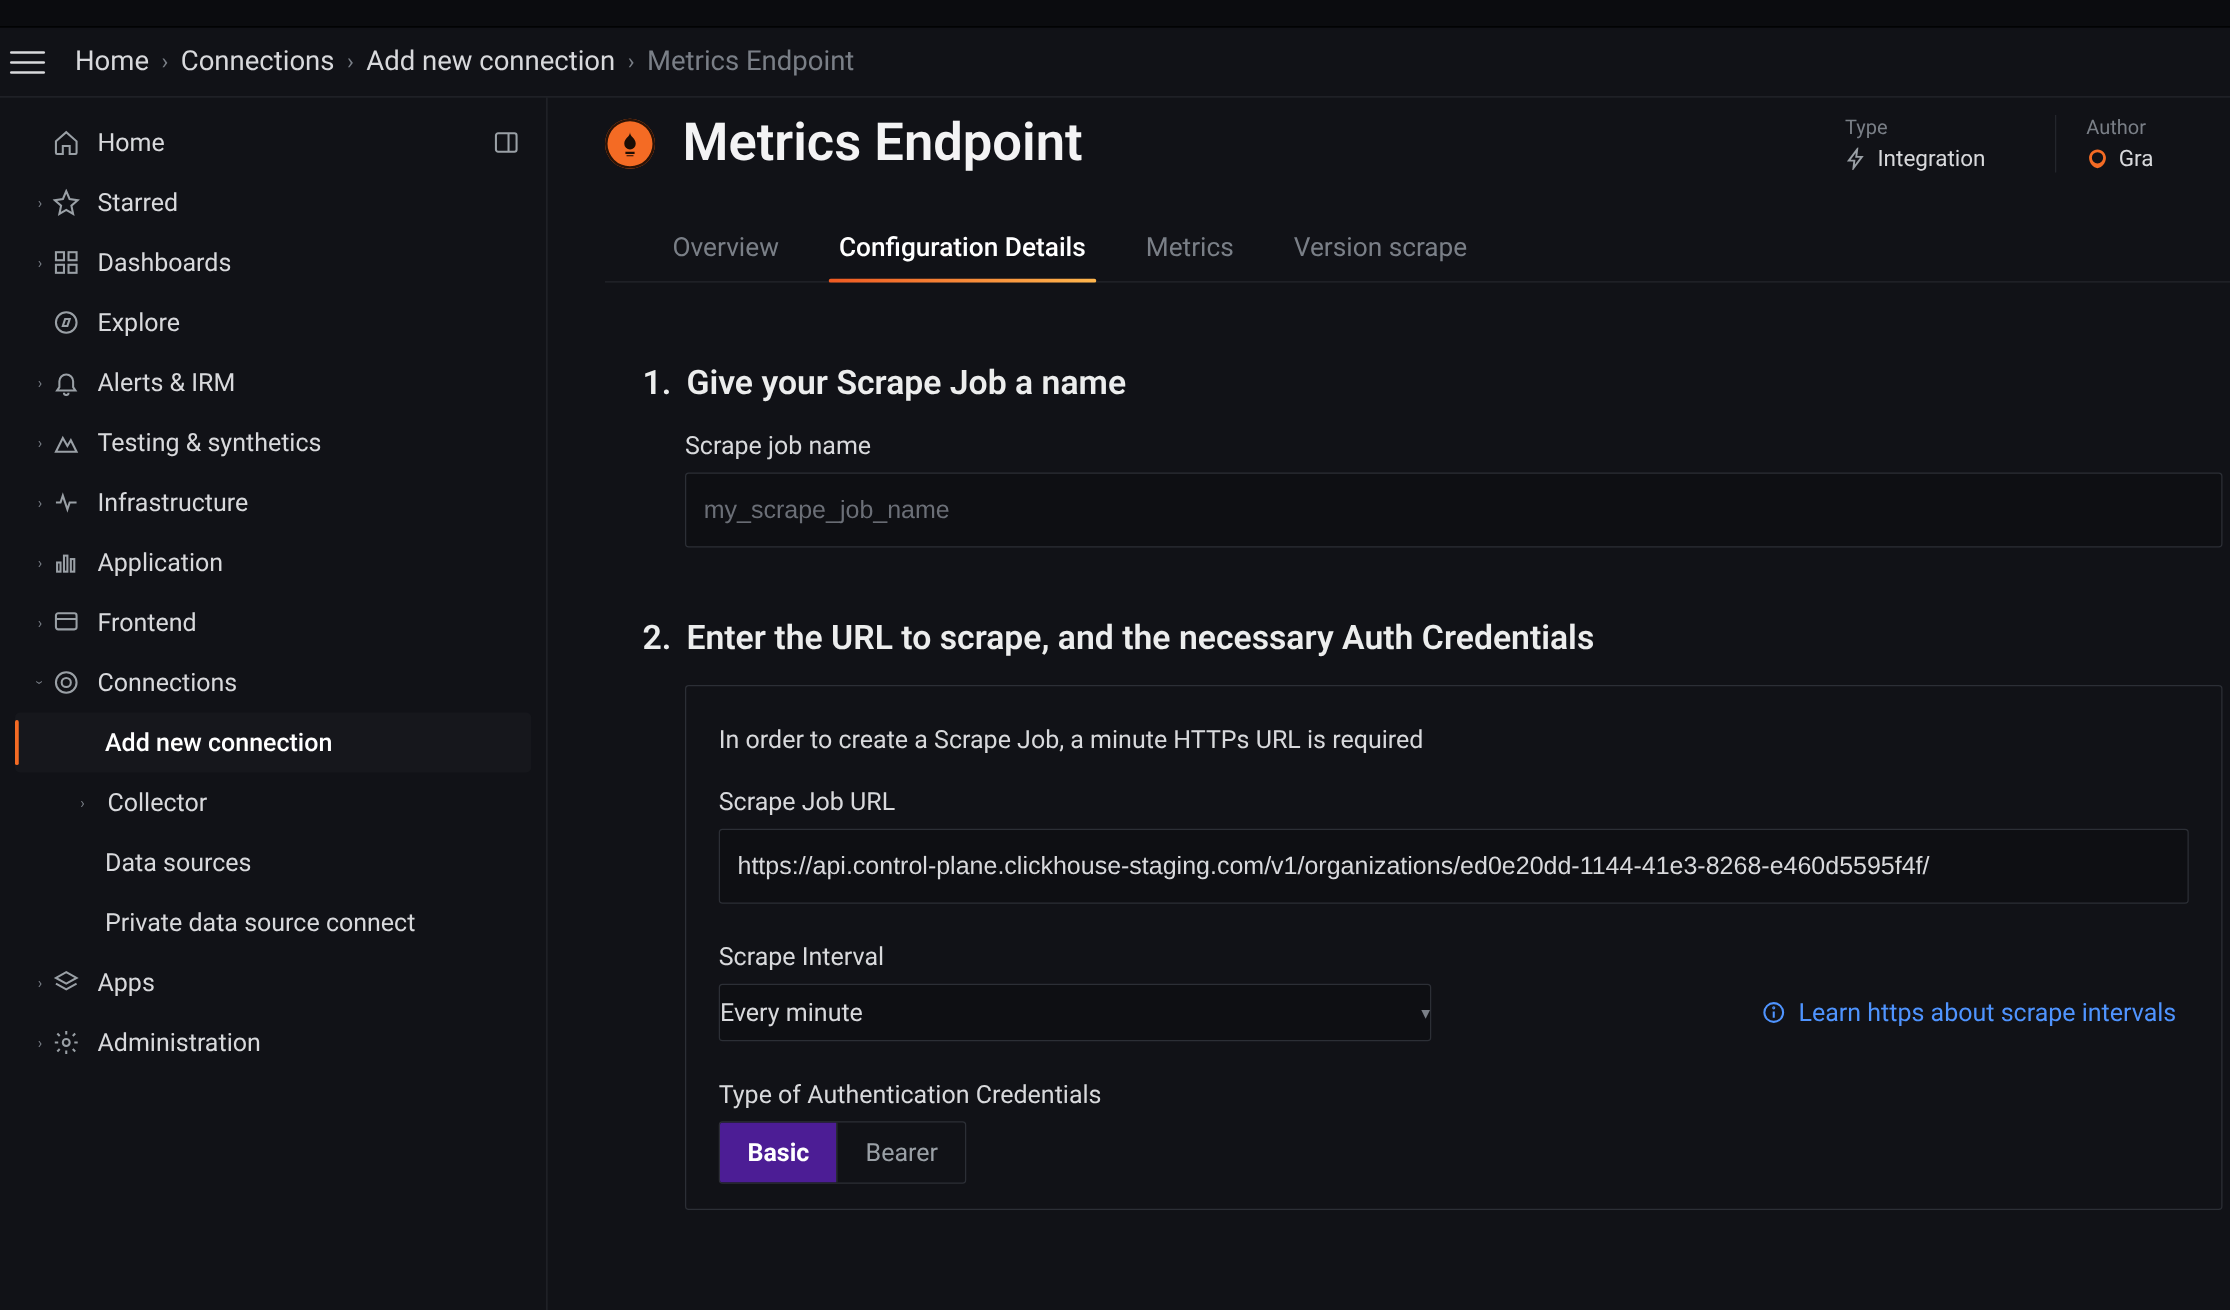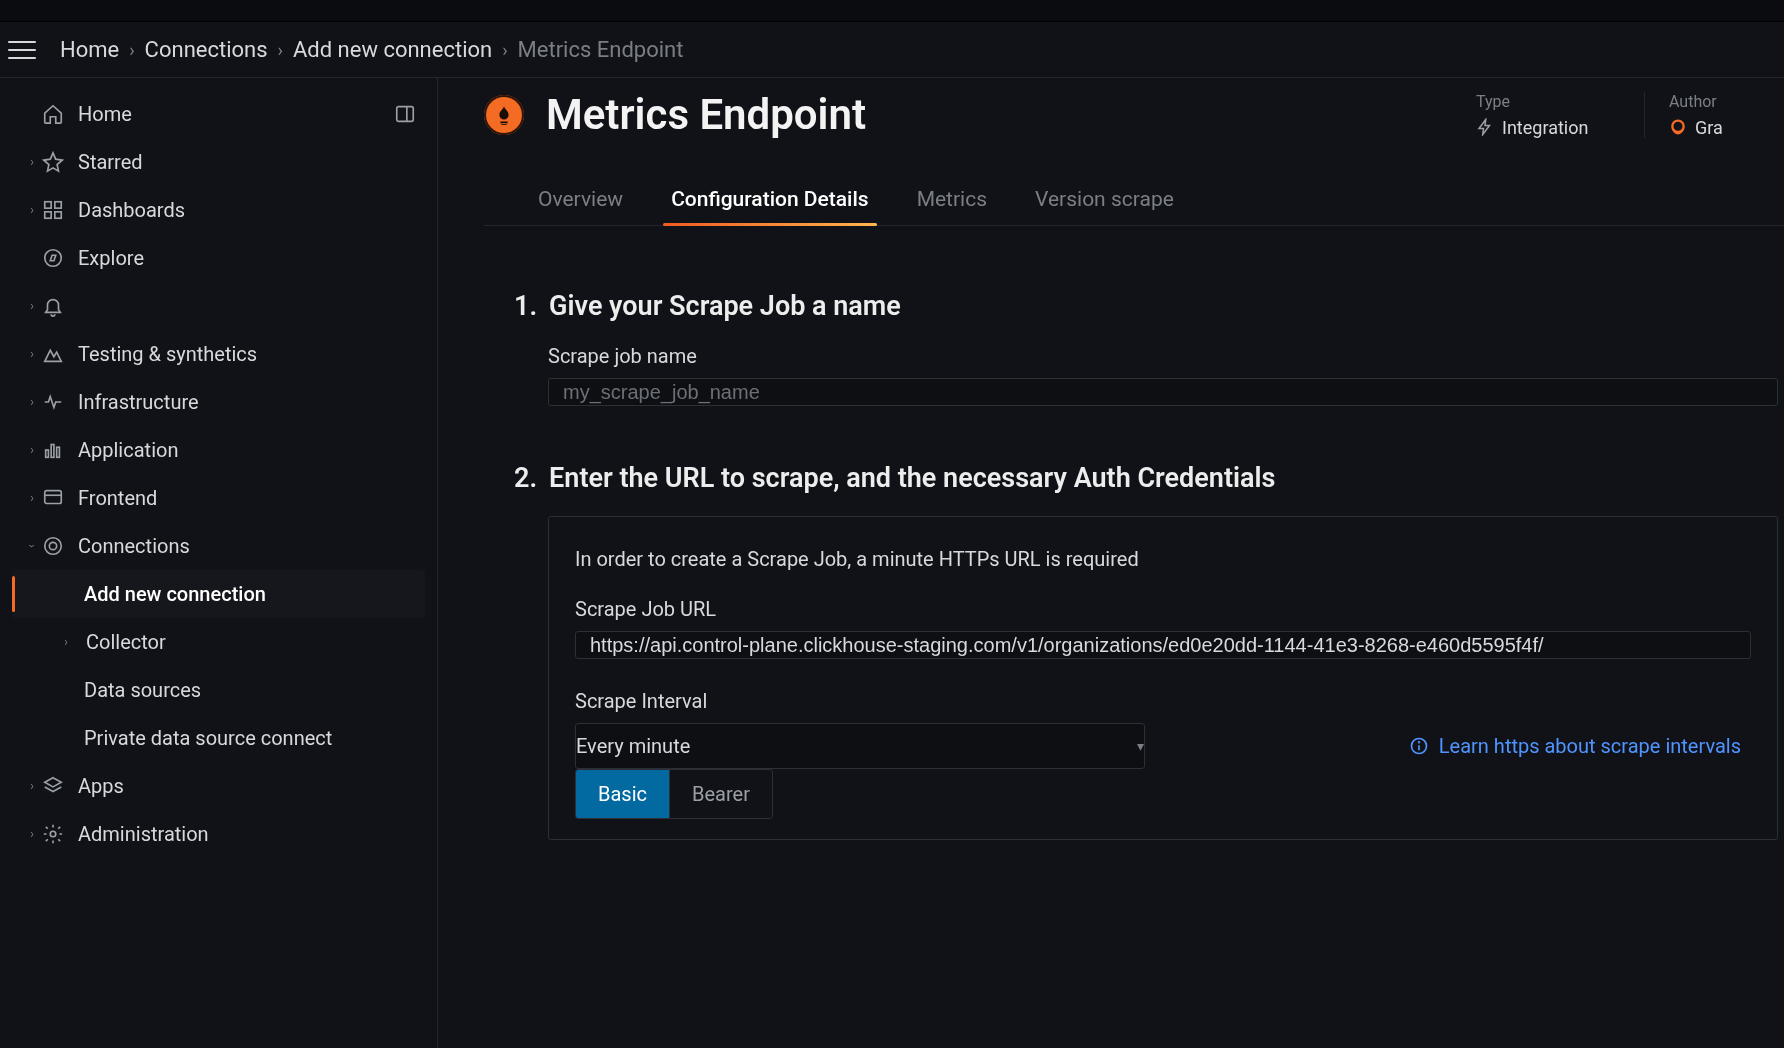--- a/index.html
+++ b/index.html
@@ -159,21 +159,21 @@
   .content{padding:64px 0 0 30px;}
   .step{margin-bottom:56px;}
   .step-title{
     display:flex;align-items:baseline;gap:12px;
     font-size:27px;font-weight:600;color:#eceded;
   }
   .step-body{padding-left:34px;margin-top:22px;}
   .field-label{font-size:20px;color:var(--text);margin-bottom:10px;}
   .text-input{
     width:1230px;max-width:1230px;
-    height:28px;
+    height:60px;
     background:var(--bg-input);
     border:1px solid var(--border);
     border-radius:3px;
     color:var(--text);
     font-size:20px;
     padding:0 14px;
     outline:none;
   }
   .text-input::placeholder{color:#6b6f77;}
   .panel{
@@ -214,21 +214,21 @@
   }
   .seg button{
     background:transparent;border:none;
     color:var(--text-dim);
     font-size:20px;
     padding:12px 22px;
     cursor:pointer;
     font-family:inherit;
   }
   .seg button.on{
-    background:#0369a1;color:#fff;font-weight:400;text-align:center;
+    background:#4c1d95;color:#fff;font-weight:700;text-align:center;
   }
   .seg button + button{border-left:1px solid var(--border);}
   .gap-lg{margin-top:30px;}
 </style>
 </head>
 <body>
 
 <div class="topbar"></div>
 
 <div class="breadcrumbs">
@@ -302,20 +302,21 @@
     </div>
 
     <div class="nav-item">
       <span class="caret">›</span>
       <span class="icon-slot">
         <svg viewBox="0 0 24 24">
             <path d="M18 16v-5a6 6 0 1 0-12 0v5l-2 3h16z"></path>
             <path d="M10 21a2 2 0 0 0 4 0"></path>
           </svg>
       </span>
+      <span class="label">Alerts &amp; IRM</span>
     </div>
 
     <div class="nav-item">
       <span class="caret">›</span>
       <span class="icon-slot">
         <svg viewBox="0 0 24 24">
             <path d="M3 20l6-12 4 7 3-5 5 10z"></path>
           </svg>
       </span>
       <span class="label">Testing &amp; synthetics</span>
@@ -473,20 +474,21 @@
               <a class="hint-link">
                 <svg viewBox="0 0 24 24">
                     <circle cx="12" cy="12" r="9"></circle>
                     <line x1="12" y1="11" x2="12" y2="17"></line>
                     <circle cx="12" cy="7.5" r="0.5" fill="currentColor"></circle>
                   </svg>
                 <span>Learn https about scrape intervals</span>
               </a>
             </div>
 
+            <div class="field-label gap-lg">Type of Authentication Credentials</div>
             <div class="seg">
               <button class="on">Basic</button>
               <button>Bearer</button>
             </div>
           </div>
         </div>
       </div>
 
     </div>
   </main>

